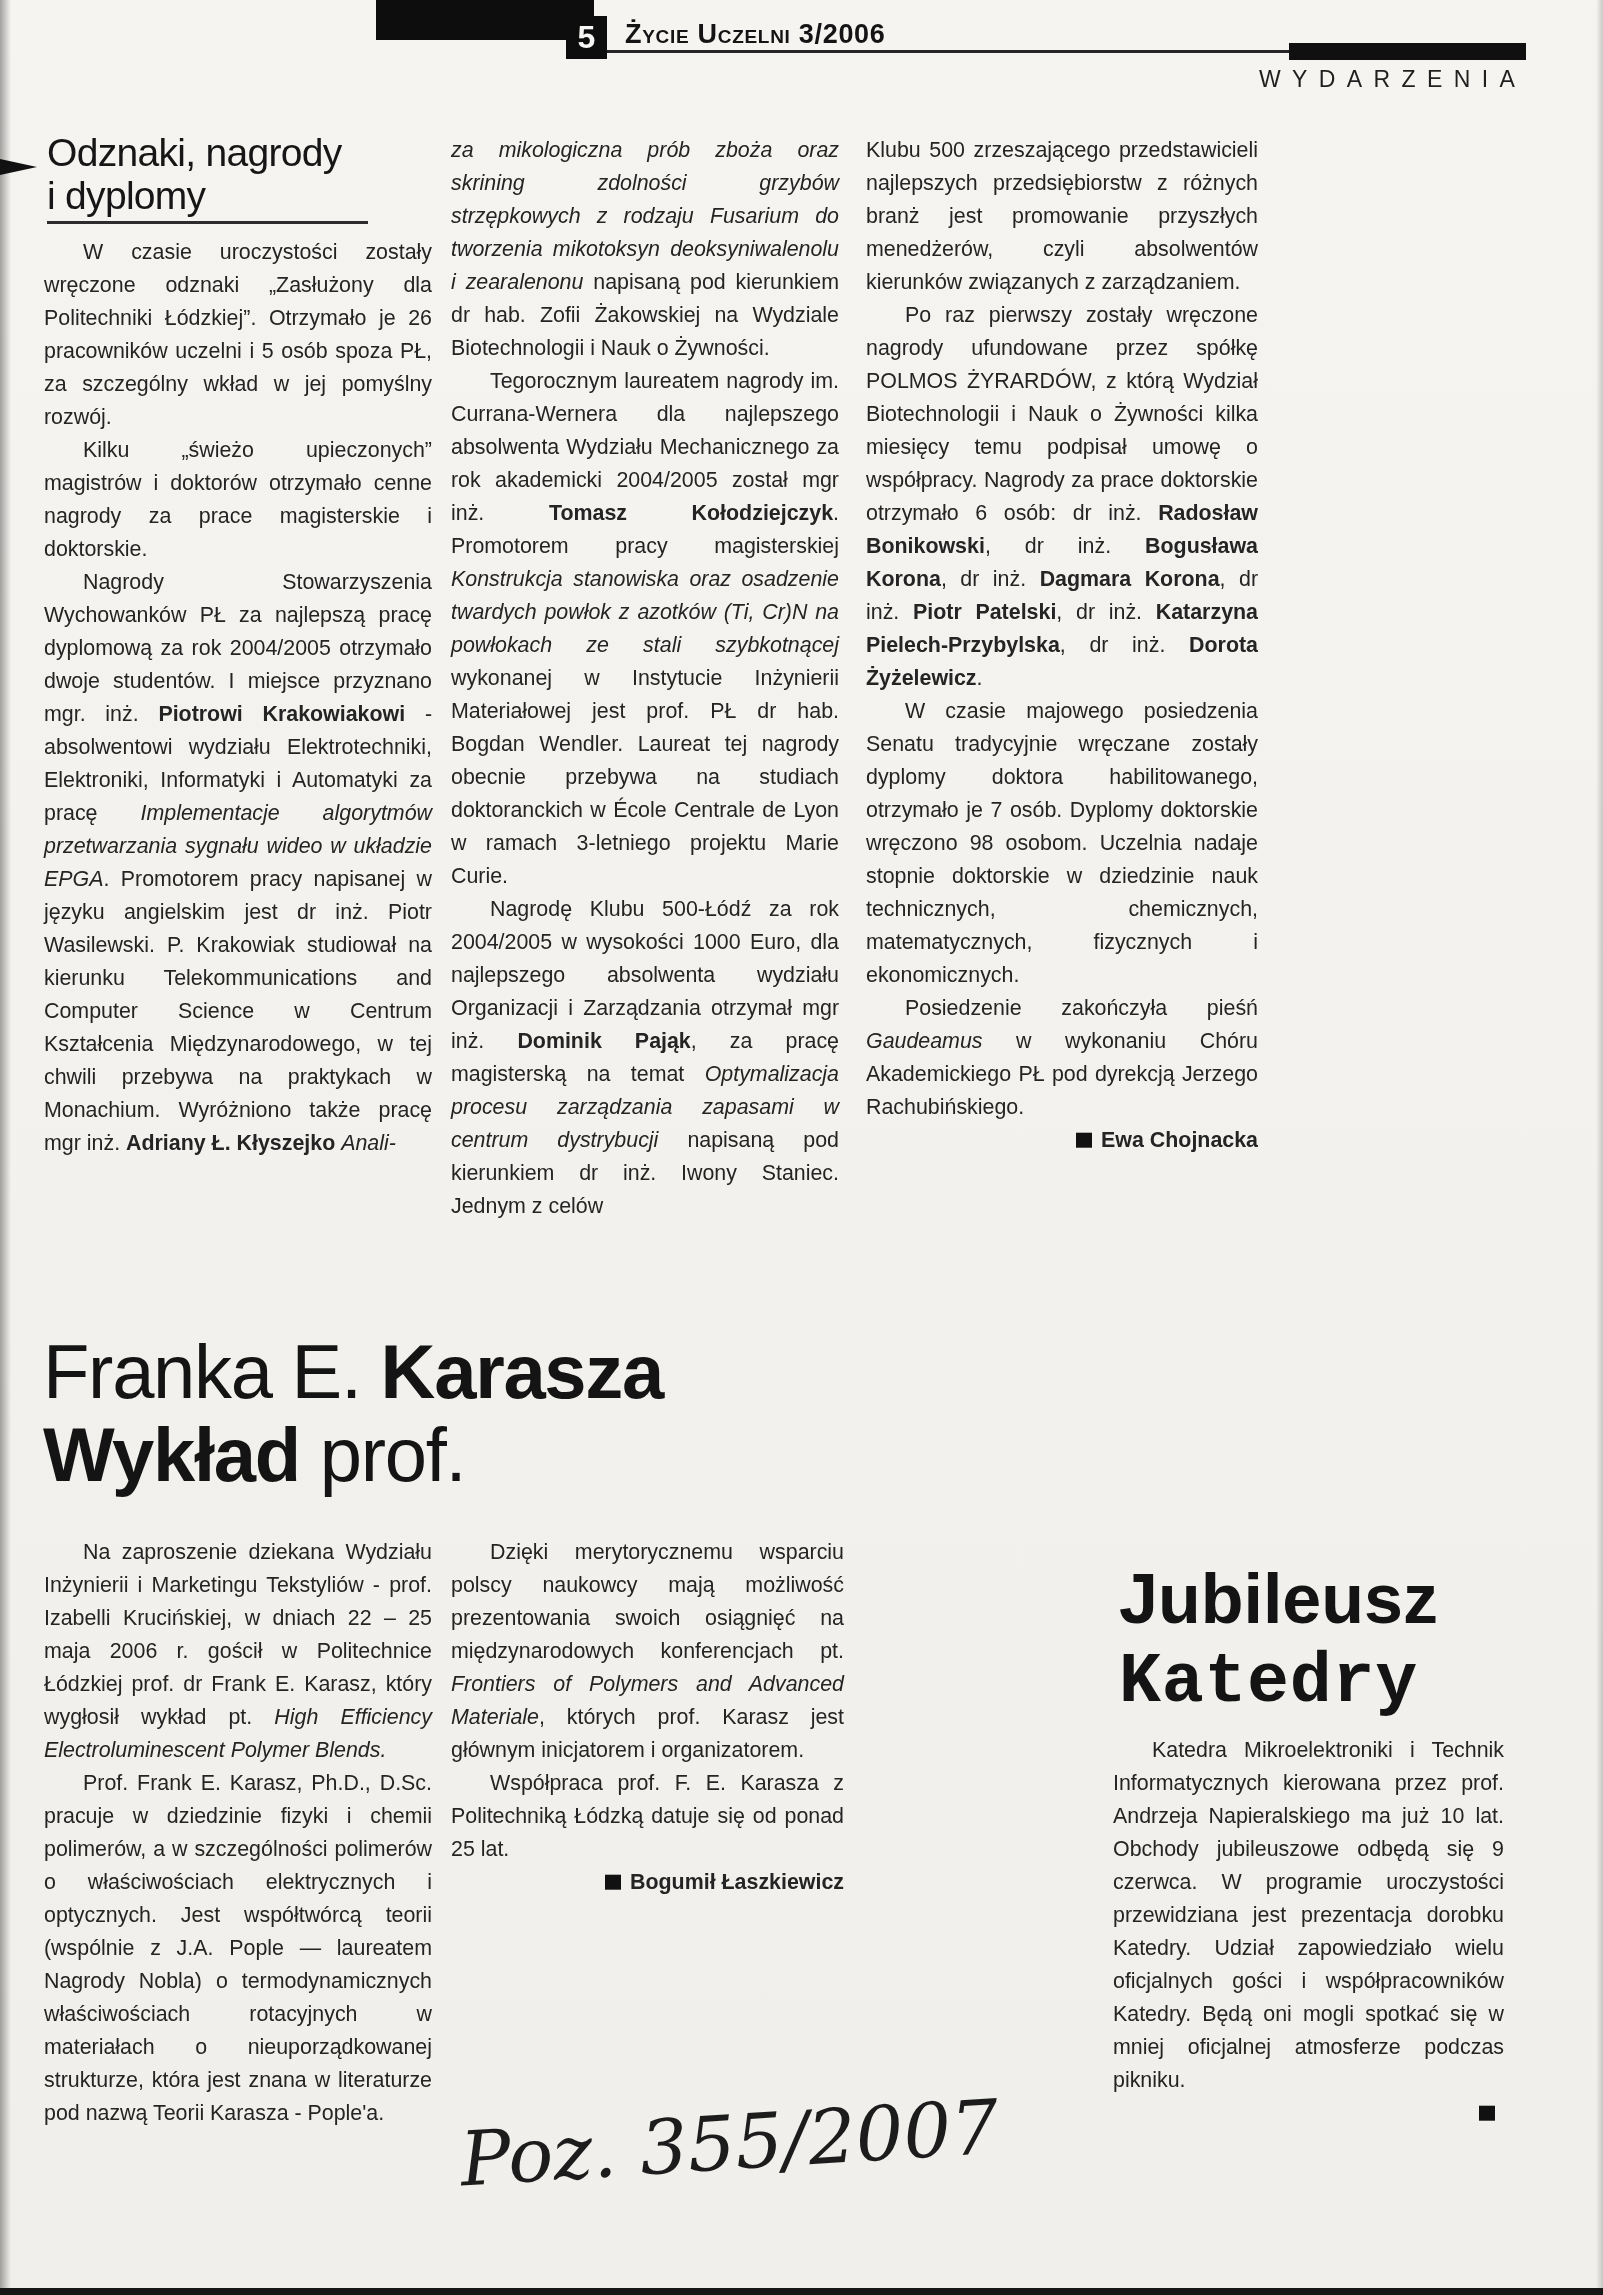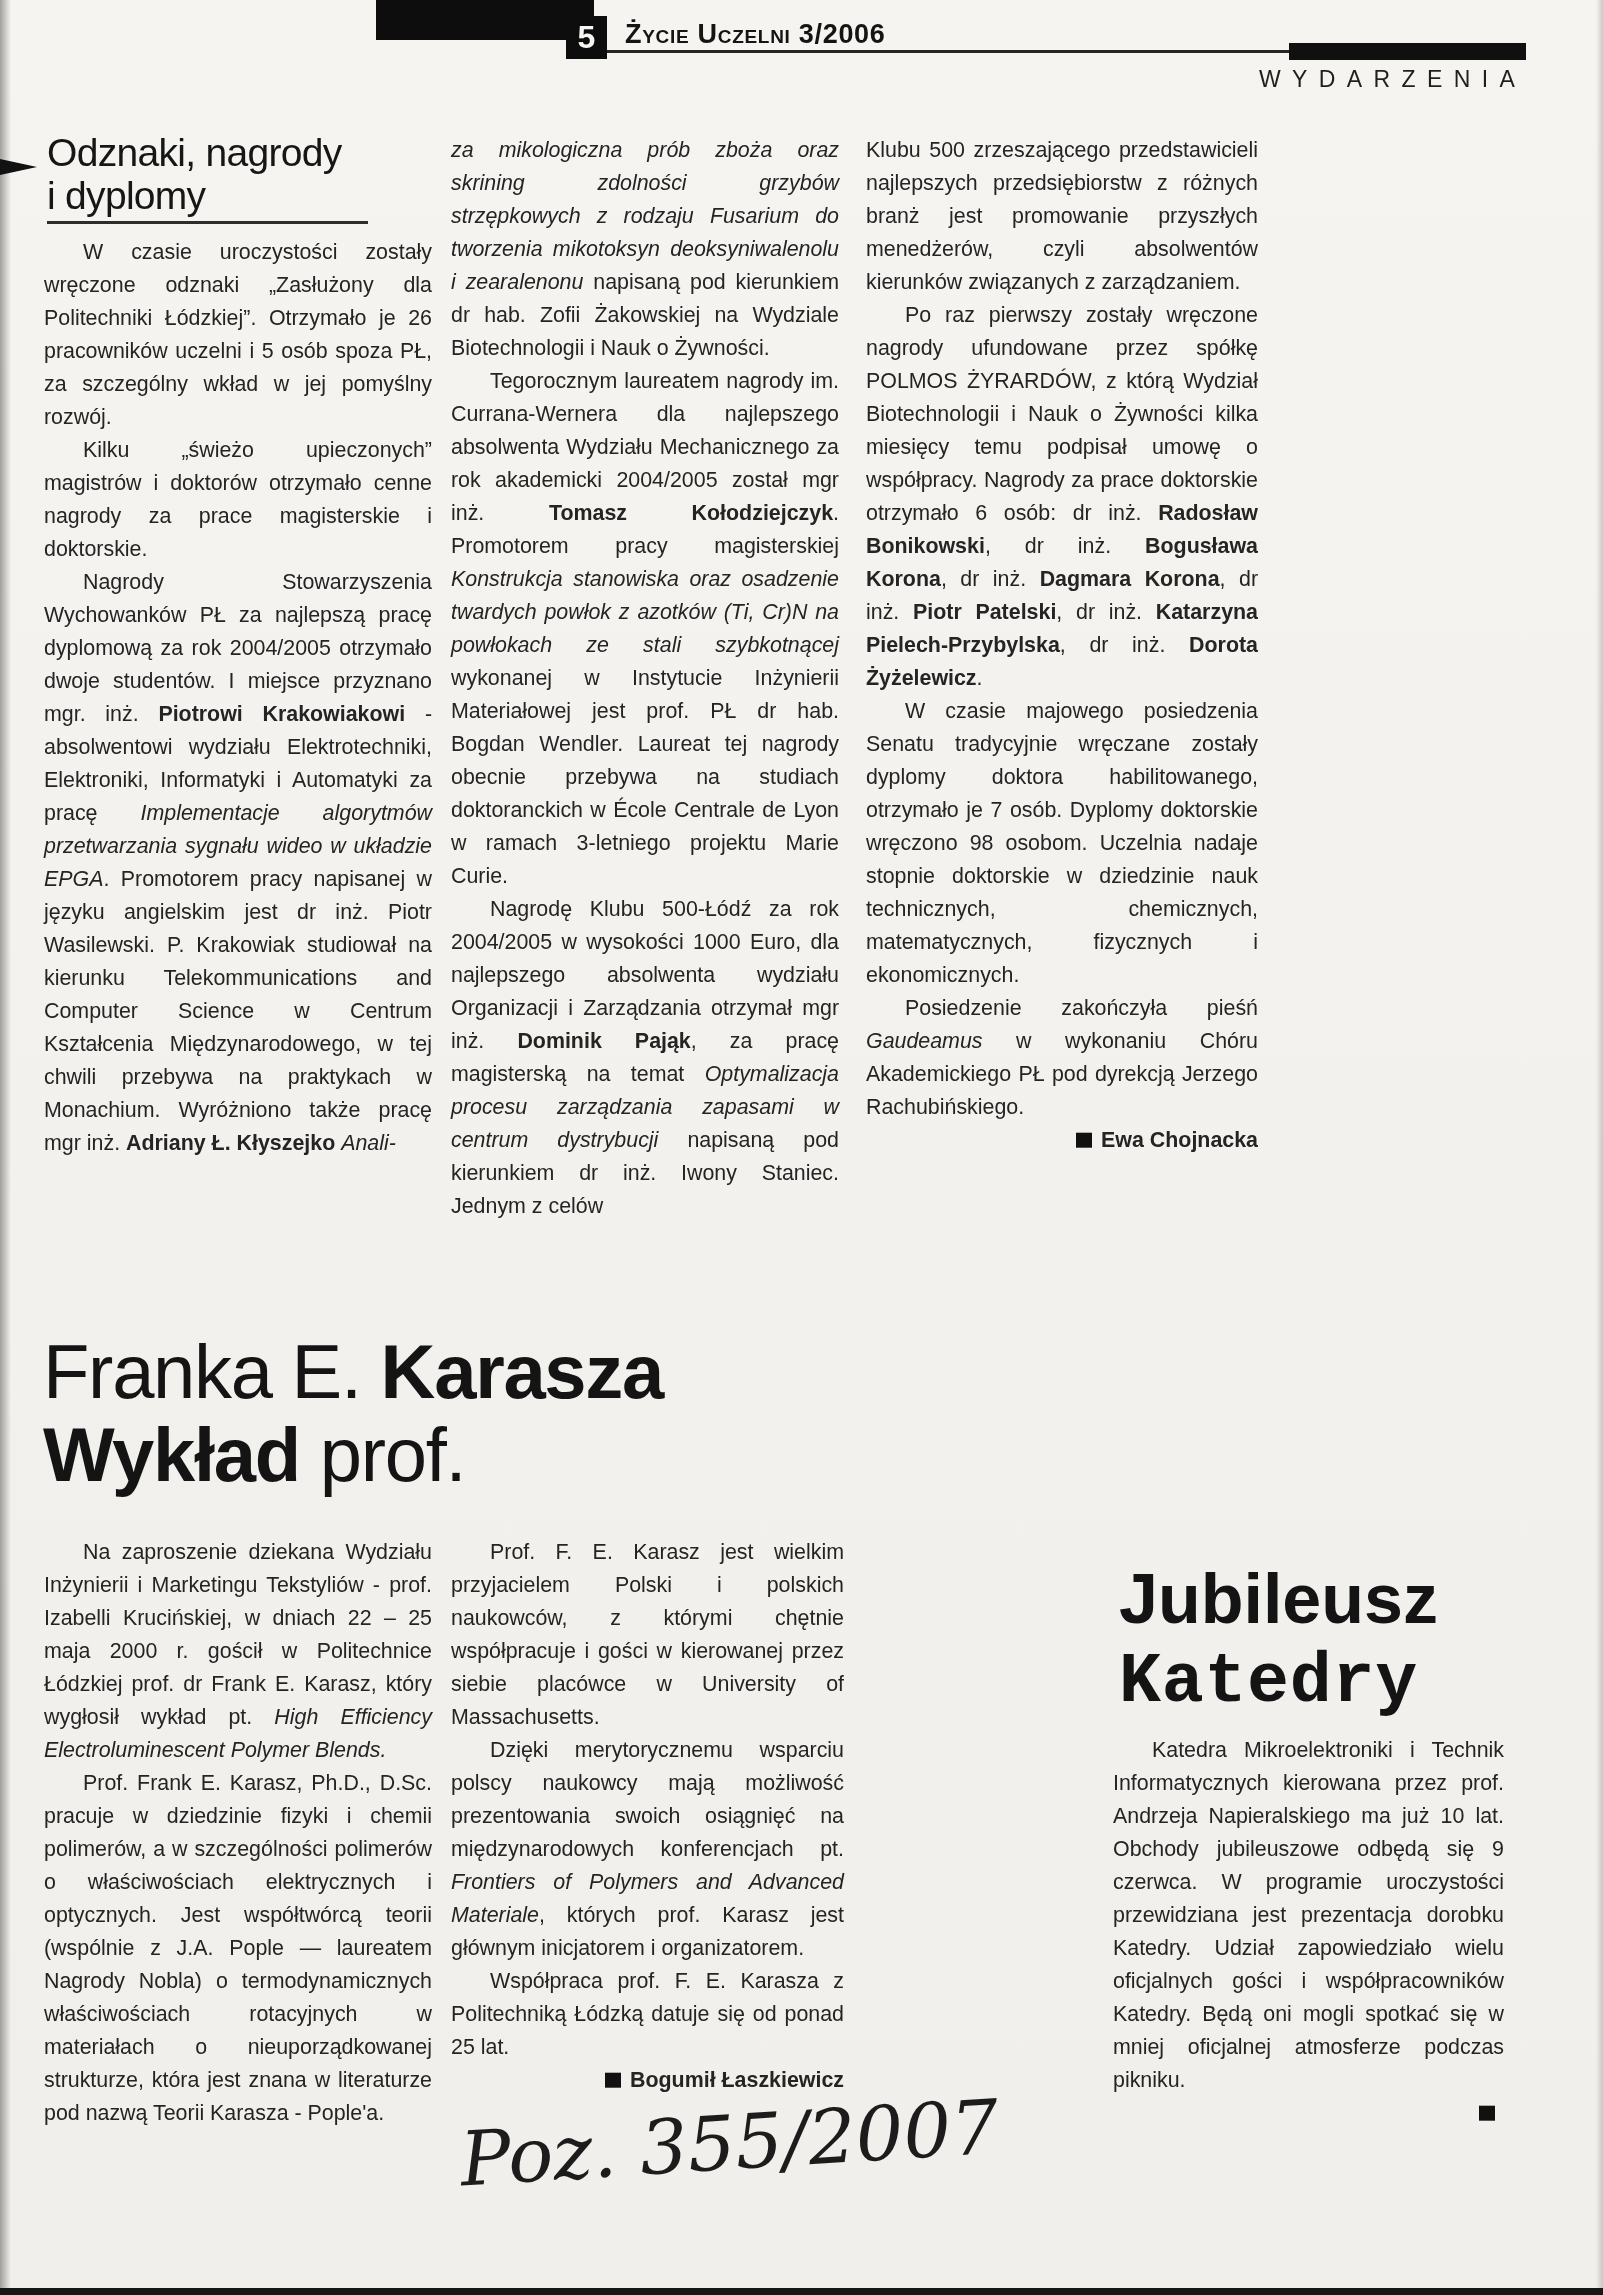--- a/index.html
+++ b/index.html
@@ -104,25 +104,24 @@
       <p class="para"><span class="">Posiedzenie zakończyła pieśń </span><span class="i">Gaudeamus</span><span class=""> w wykonaniu Chóru Akademickiego PŁ pod dyrekcją Jerzego Rachubińskiego.</span></p>
       <p class="para align-right"><span class="sq"></span><span class="b">Ewa Chojnacka</span></p>
     </div>
 
   <div class="hl">
     <div><span class="">Franka E. </span><span class="b">Karasza</span></div>
     <div><span class="b">Wykład</span><span class=""> prof.</span></div>
   </div>
 
   <div class="col bc1">
-      <p class="para"><span class="">Na zaproszenie dziekana Wydziału Inżynierii i Marketingu Tekstyliów - prof. Izabelli Krucińskiej, w dniach 22 – 25 maja 2000 r. gościł w Politechnice Łódzkiej prof. dr Frank E. Karasz, który wygłosił wykład pt. </span><span class="i">High Efficiency Electroluminescent Polymer Blends.</span></p>
+      <p class="para"><span class="">Na zaproszenie dziekana Wydziału Inżynierii i Marketingu Tekstyliów - prof. Izabelli Krucińskiej, w dniach 22 – 25 maja 2006 r. gościł w Politechnice Łódzkiej prof. dr Frank E. Karasz, który wygłosił wykład pt. </span><span class="i">High Efficiency Electroluminescent Polymer Blends.</span></p>
       <p class="para"><span class="">Prof. Frank E. Karasz, Ph.D., D.Sc. pracuje w dziedzinie fizyki i chemii polimerów, a w szczególności polimerów o właściwościach elektrycznych i optycznych. Jest współtwórcą teorii (wspólnie z J.A. Pople — laureatem Nagrody Nobla) o termodynamicznych właściwościach rotacyjnych w materiałach o nieuporządkowanej strukturze, która jest znana w literaturze pod nazwą Teorii Karasza - Pople'a.</span></p>
     </div>
   <div class="col bc2">
-      <p class="para"><span class="">Prof. F. E. Karasz jest wielkim przyjacielem Polski i polskich naukowców, z którymi chętnie współpracuje i gości w kierowanej przez siebie placówce w University of Massachusetts.</span></p>
       <p class="para"><span class="">Dzięki merytorycznemu wsparciu polscy naukowcy mają możliwość prezentowania swoich osiągnięć na międzynarodowych konferencjach pt. </span><span class="i">Frontiers of Polymers and Advanced Materiale</span><span class="">, których prof. Karasz jest głównym inicjatorem i organizatorem.</span></p>
       <p class="para"><span class="">Współpraca prof. F. E. Karasza z Politechniką Łódzką datuje się od ponad 25 lat.</span></p>
       <p class="para align-right"><span class="sq"></span><span class="b">Bogumił Łaszkiewicz</span></p>
     </div>
 
   <div class="handwriting">Poz. 355/2007</div>
 
   <div class="a3-title">
     <div class="a3-line1">Jubileusz</div>
     <div class="a3-line2">Katedry</div>

